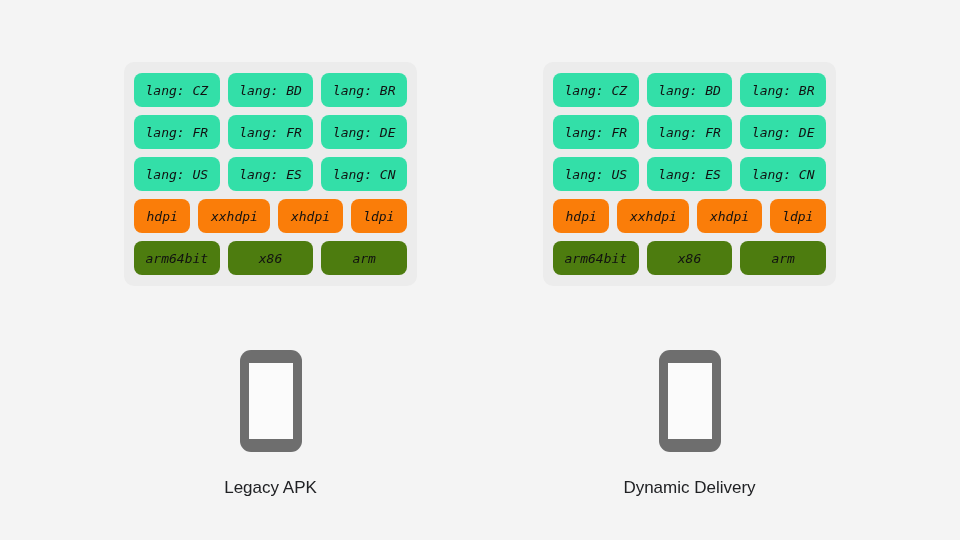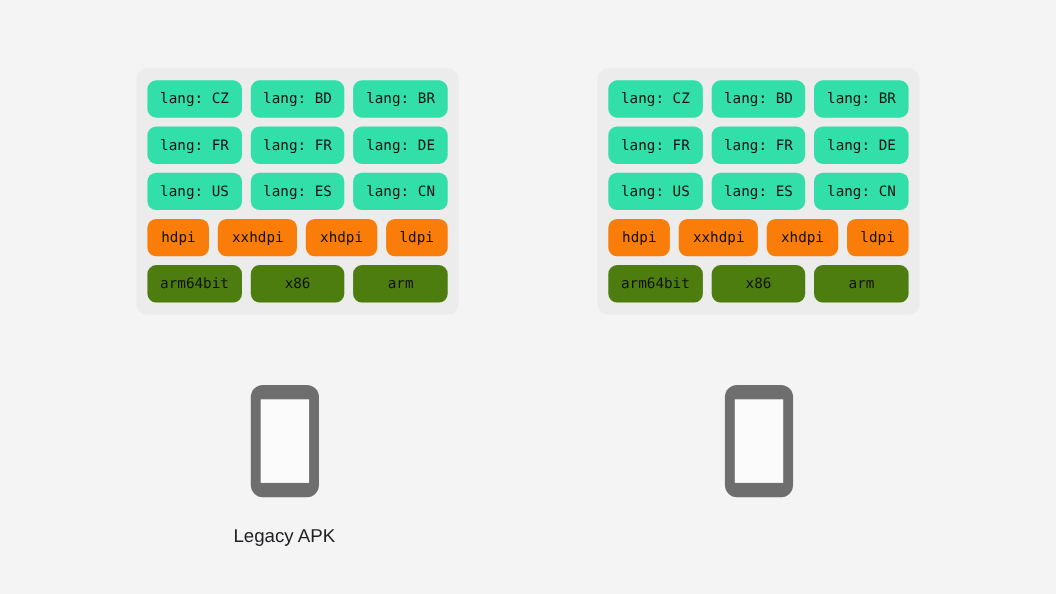--- a/index.html
+++ b/index.html
@@ -32,20 +32,21 @@
   .column.left  { left: 124px; }
   .column.right { left: 543px; }
 
   
   .chip-card {
     background: #ececec;
     border-radius: 10px;
     padding: 11px 10px 11px 10px;
     box-sizing: border-box;
     width: 293px;
+    font-style: italic;
   }
 
   .chip-row {
     display: flex;
     gap: 8px;
     margin-bottom: 8px;
   }
   .chip-row:last-child {
     margin-bottom: 0;
   }
@@ -75,21 +76,21 @@
 
   
   .device-block {
     position: absolute;
     top: 350px;
     width: 293px;
     display: flex;
     flex-direction: column;
     align-items: center;
   }
-  .device-block.left  { left: 112px; }
+  .device-block.left  { left: 124px; }
   .device-block.right { left: 543px; }
 
   .phone {
     width: 62px;
     height: 102px;
     background: #6e6e6e;
     border-radius: 11px;
     display: flex;
     align-items: center;
     justify-content: center;
@@ -180,15 +181,16 @@
           <div class="chip abi">x86</div>
           <div class="chip abi">arm</div>
         </div>
       </div>
   </div>
 
   <div class="device-block right">
     <div class="phone">
       <div class="phone-screen"></div>
     </div>
+    <div class="device-label">Dynamic Delivery</div>
   </div>
 
 </div>
 
 </body></html>

